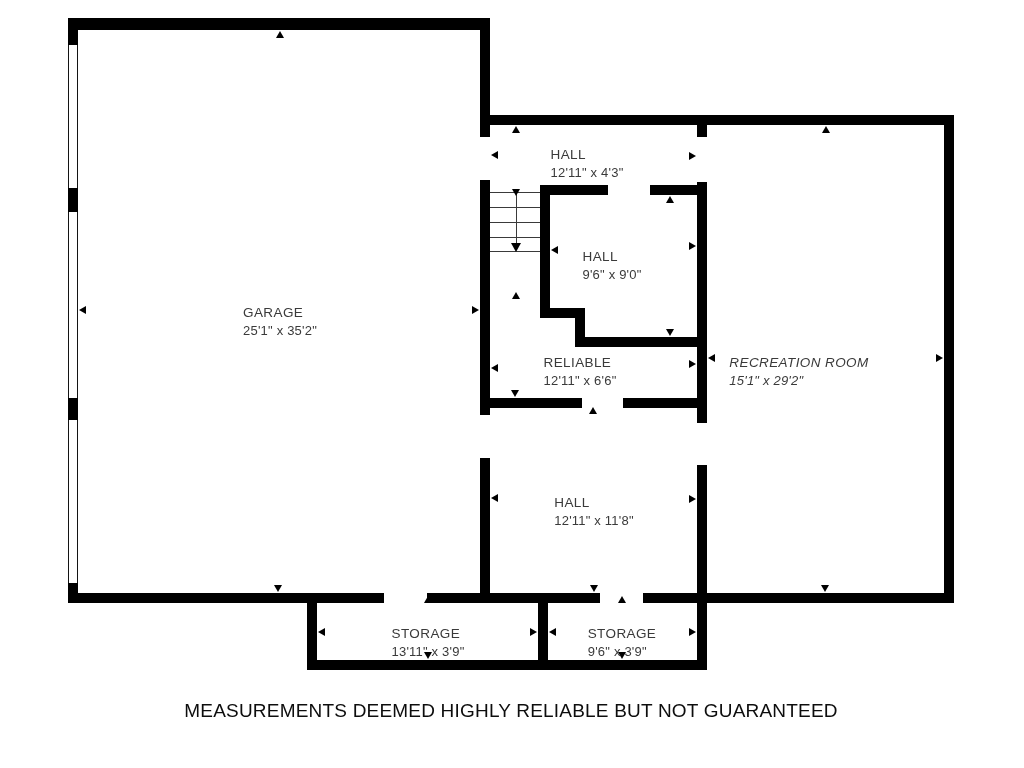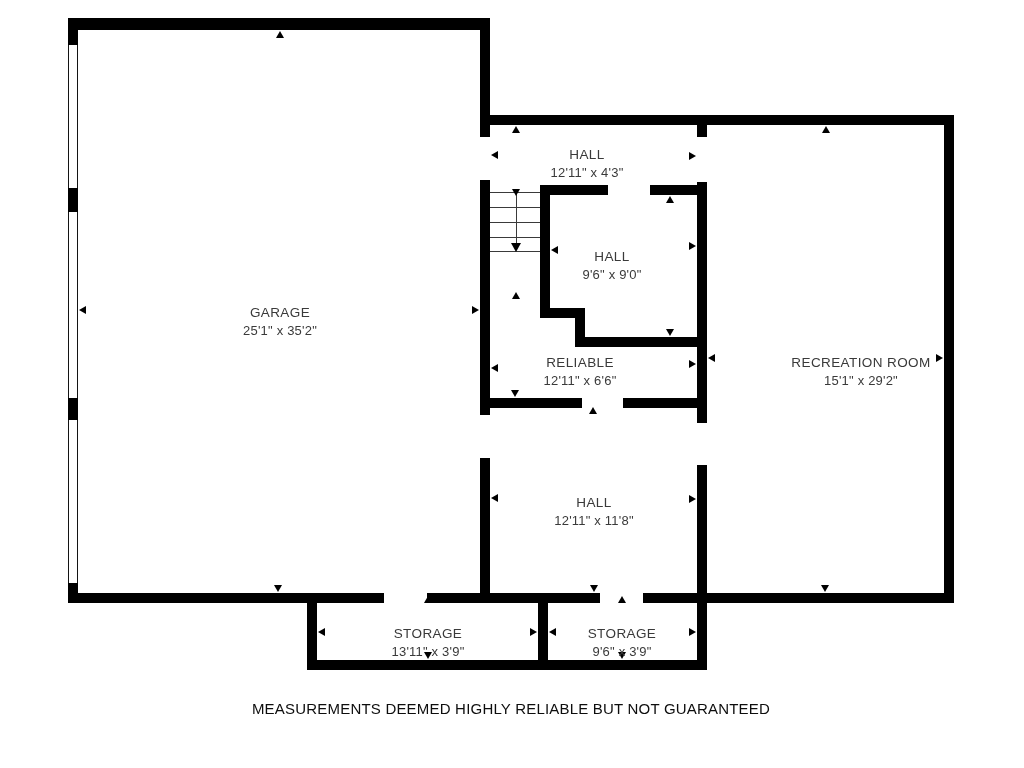--- a/index.html
+++ b/index.html
@@ -9,26 +9,26 @@
   }
   .wall{position:absolute;background:#000000;}
   .opening{position:absolute;background:#ffffff;border-left:1px solid #141414;border-right:1px solid #141414;box-sizing:border-box;}
   .thinline{position:absolute;background:#3a3a3a;}
   .arr{position:absolute;width:0;height:0;}
   .arr-up{border-left:4px solid transparent;border-right:4px solid transparent;border-bottom:7px solid #000;}
   .arr-down{border-left:4px solid transparent;border-right:4px solid transparent;border-top:7px solid #000;}
   .arr-left{border-top:4px solid transparent;border-bottom:4px solid transparent;border-right:7px solid #000;}
   .arr-right{border-top:4px solid transparent;border-bottom:4px solid transparent;border-left:7px solid #000;}
   .arr-down-big{border-left:5px solid transparent;border-right:5px solid transparent;border-top:9px solid #000;}
-  .room-label{position:absolute;transform:translateX(-50%);text-align:center;color:#3a3a3a;white-space:nowrap;}
+  .room-label{position:absolute;transform:translateX(-50%);color:#3a3a3a;white-space:nowrap;}
   .room-name{display:block;font-size:13.5px;line-height:18px;letter-spacing:0.4px;}
   .room-dims{display:block;font-size:13px;line-height:18px;letter-spacing:0.2px;}
   .disclaimer{
     position:absolute;left:511px;top:700px;transform:translateX(-50%);
-    font-size:15px;letter-spacing:0.2px;color:#0d0d0d;white-space:nowrap;
+    font-size:19px;letter-spacing:0.2px;color:#0d0d0d;white-space:nowrap;
   }
 </style>
 </head>
 <body>
 
 <div id="canvas">
   <div class="disclaimer">MEASUREMENTS DEEMED HIGHLY RELIABLE BUT NOT GUARANTEED</div>
 <div class="wall" style="left: 68px; top: 18px; width: 422px; height: 12px;"></div>
     <div class="wall" style="left: 68px; top: 18px; width: 10px; height: 27px;"></div>
     <div class="wall" style="left: 68px; top: 188px; width: 10px; height: 24px;"></div>
@@ -108,21 +108,21 @@
       <span class="room-dims">12'11" x 4'3"</span>
     </div>
     <div class="room-label" style="left: 612px; top: 248px;">
       <span class="room-name">HALL</span>
       <span class="room-dims">9'6" x 9'0"</span>
     </div>
     <div class="room-label" style="left: 580px; top: 354px;">
       <span class="room-name">RELIABLE</span>
       <span class="room-dims">12'11" x 6'6"</span>
     </div>
-    <div class="room-label" style="left: 861px; top: 354px;">
+    <div class="room-label" style="left: 799px; top: 354px; font-style: italic;">
       <span class="room-name">RECREATION ROOM</span>
       <span class="room-dims">15'1" x 29'2"</span>
     </div>
     <div class="room-label" style="left: 594px; top: 494px;">
       <span class="room-name">HALL</span>
       <span class="room-dims">12'11" x 11'8"</span>
     </div>
     <div class="room-label" style="left: 428px; top: 625px;">
       <span class="room-name">STORAGE</span>
       <span class="room-dims">13'11" x 3'9"</span>

